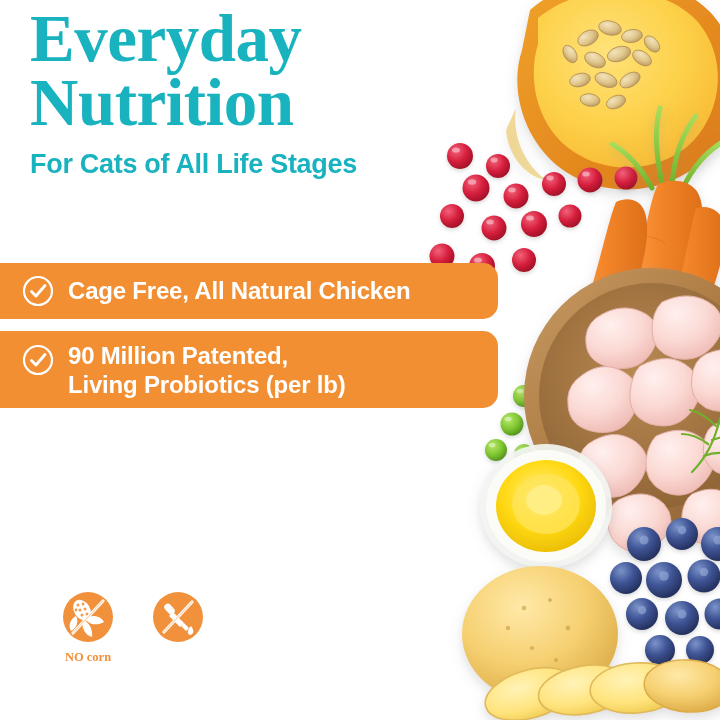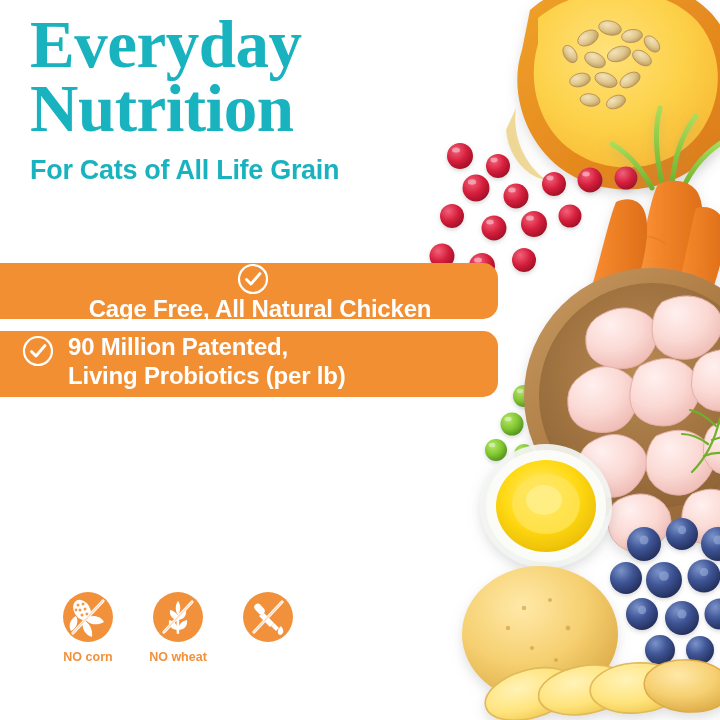--- a/index.html
+++ b/index.html
@@ -19,21 +19,21 @@
     width: 720px;
     height: 720px;
     background: #ffffff;
     overflow: hidden;
   }
 
   
   .headline {
     position: absolute;
     left: 30px;
-    top: 12px;
+    top: 6px;
     width: 470px;
   }
   .title-line {
     font-family: "Liberation Serif", "DejaVu Serif", serif;
     font-weight: bold;
     color: #19b2bf;
     font-size: 67px;
     line-height: 0.96;
     letter-spacing: -0.5px;
     white-space: nowrap;
@@ -59,22 +59,22 @@
     position: relative;
     background: #f28f33;
     border-radius: 0 15px 15px 0;
     margin-bottom: 12px;
     display: flex;
     align-items: center;
     padding-left: 22px;
     box-sizing: border-box;
     width: 498px;
   }
-  .bar.single { height: 56px; flex-direction: column; }
-  .bar.double { height: 66px; align-items: flex-start; padding-top: 2px; }
+  .bar.single { height: 56px; }
+  .bar.double { height: 77px; align-items: flex-start; padding-top: 11px; }
 
   .check-icon {
     flex: 0 0 auto;
     width: 32px;
     height: 32px;
     margin-right: 14px;
   }
   .bar.double .check-icon { margin-top: 2px; }
 
   .bar-label {
@@ -105,21 +105,21 @@
     width: 50px;
     height: 50px;
     margin: 0 auto;
     border-radius: 50%;
     background: #f1913c;
     position: relative;
   }
   .claim-circle svg { display: block; }
   .claim-label {
     margin-top: 8px;
-    font-family: Liberation Sans, sans-serif;
+    font-family: Liberation Serif, serif;
     font-weight: bold;
     font-size: 12.5px;
     line-height: 1.22;
     color: #f1913c;
     white-space: pre-line;
   }
 
   
   .photos {
     position: absolute;
@@ -386,21 +386,21 @@
         <ellipse cx="164" cy="702" rx="46" ry="24" fill="url(#gPotatoSlice)" stroke="#e0b95a" stroke-width="1.6" transform="rotate(-10 164 702)"></ellipse>
         <ellipse cx="216" cy="700" rx="46" ry="25" fill="url(#gPotatoSlice)" stroke="#e0b95a" stroke-width="1.6" transform="rotate(-4 216 700)"></ellipse>
         <ellipse cx="268" cy="698" rx="44" ry="26" fill="url(#gPotato)" stroke="#dcab47" stroke-width="1.4" transform="rotate(4 268 698)"></ellipse>
       </g>
     </svg>
   </div>
 
   <div class="headline">
     <div class="title-line">Everyday</div>
     <div class="title-line">Nutrition</div>
-    <div class="subtitle">For Cats of All Life Grain</div>
+    <div class="subtitle">For Cats of All Life Stages</div>
   </div>
 
   <div class="bars">
 
     <div class="bar single">
       <span class="check-icon">
         <svg width="32" height="32" viewBox="0 0 32 32">
           <circle cx="16" cy="16" r="14" fill="none" stroke="#ffffff" stroke-width="2.2"></circle>
           <path d="M9.5 16.4 L14 21 L23 10.5" fill="none" stroke="#ffffff" stroke-width="2.8" stroke-linecap="round" stroke-linejoin="round"></path>
         </svg>
@@ -443,37 +443,20 @@
             <path d="M20 28 C18 36 22 43 29 45 C30 37 26 30 20 28 Z"></path>
             <path d="M13 24 C7 27 5 34 8 39 C14 36 16 29 13 24 Z"></path>
           </g>
           <line x1="10" y1="41" x2="40" y2="9" stroke="#ffffff" stroke-width="3.2" stroke-linecap="round"></line>
           <line x1="10" y1="41" x2="40" y2="9" stroke="#f1913c" stroke-width="1.2" stroke-linecap="round" opacity="0.35"></line>
         </svg>
       </div>
       <div class="claim-label">NO corn</div>
     </div>
 
-    <div class="claim">
-      <div class="claim-circle">
-        <svg width="50" height="50" viewBox="0 0 50 50">
-          <g fill="#ffffff">
-            <path d="M25 9 C28 13 28 19 25 23 C22 19 22 13 25 9 Z"></path>
-            <path d="M17 18 C22 19 26 23 26 28 C20 28 16 24 17 18 Z"></path>
-            <path d="M33 18 C28 19 24 23 24 28 C30 28 34 24 33 18 Z"></path>
-            <path d="M16 28 C21 29 25 33 25 38 C19 38 15 34 16 28 Z"></path>
-            <path d="M34 28 C29 29 25 33 25 38 C31 38 35 34 34 28 Z"></path>
-            <rect x="23.6" y="24" width="2.6" height="18" rx="1.2"></rect>
-          </g>
-          <line x1="11" y1="40" x2="39" y2="10" stroke="#ffffff" stroke-width="3.2" stroke-linecap="round"></line>
-          <line x1="11" y1="40" x2="39" y2="10" stroke="#f1913c" stroke-width="1.2" stroke-linecap="round" opacity="0.35"></line>
-        </svg>
-      </div>
-      <div class="claim-label">NO wheat</div>
-    </div>
 
 
     <div class="claim">
       <div class="claim-circle">
         <svg width="50" height="50" viewBox="0 0 50 50">
           <g fill="#ffffff">
             <rect x="13" y="11" width="7" height="12" rx="3.4" transform="rotate(-42 16.5 17)"></rect>
             <path d="M20 20 L31 31 L27 35 L16 24 Z"></path>
             <path d="M31 31 L36 36 L33 39 L28 34 Z"></path>
             <path d="M38 34 C41 38 41 41 38.5 42.5 C36 44 34 41.5 35 38.5 C35.6 36.7 37 35 38 34 Z"></path>

